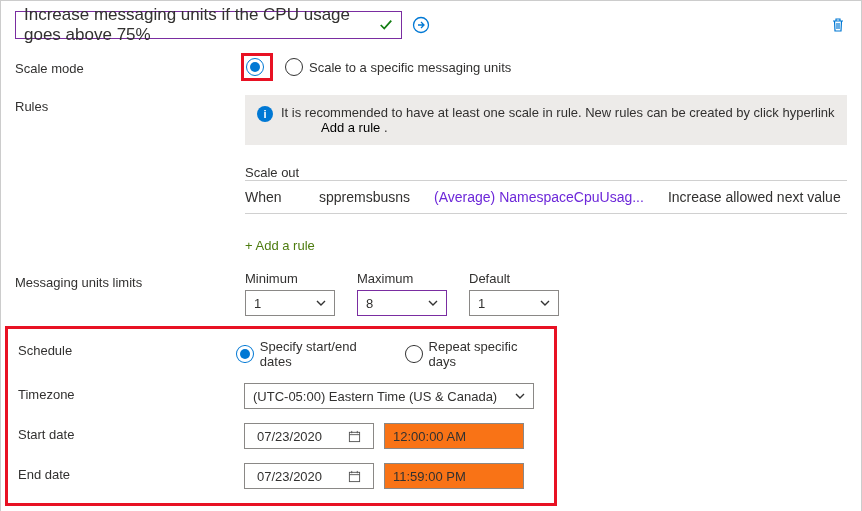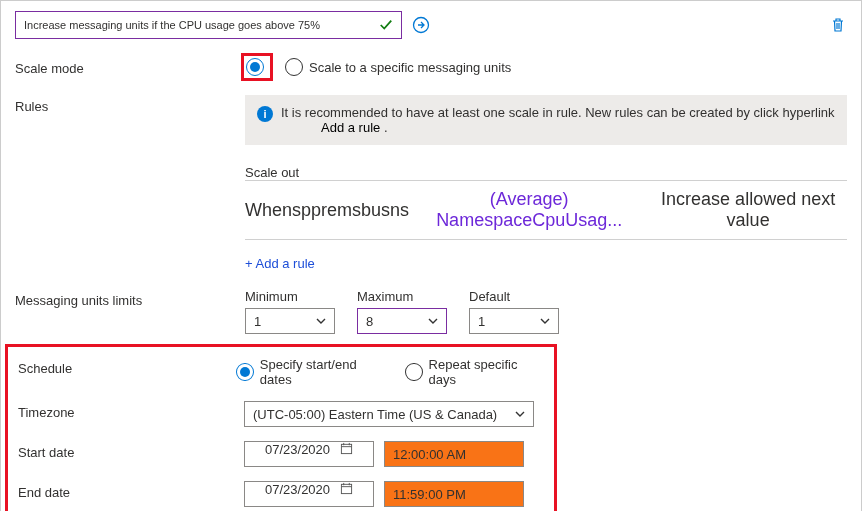--- a/index.html
+++ b/index.html
@@ -21,21 +21,21 @@
     gap: 10px;
   }
   .title-input {
     flex: 1;
     display: flex;
     align-items: center;
     justify-content: center;
     border: 1px solid #7a2da1;
     height: 28px;
     padding: 0 8px;
-    font-size: 11px;
+    font-size: 17px;
   }
   .title-input span.text { flex:1; }
   .check-icon {
     color: #107c10;
     font-weight: bold;
   }
   .arrow-icon {
     width: 18px; height: 18px;
     display:flex; align-items:center; justify-content:center;
     color:#0078d4;
@@ -113,29 +113,29 @@
     font-size: 13px;
     color:#323130;
   }
   .rules-hr {
     border:none;
     border-top:1px solid #d0d0d0;
     margin:0 0 8px 0;
   }
   .rule-row {
     display:flex;
-    align-items:center;
-    font-size:18px;
-    text-align:center;
+    gap: 24px;
+    align-items:center;
+    font-size:14px;
   }
   .rule-row .when { width:50px; }
   .rule-row .metric { color:#6d28d9; cursor:pointer; }
   .add-rule {
-    color:#1d4ed8;
-    margin-top:8px;
+    color:#4d7c0f;
+    margin-top:16px;
     display:inline-block;
     cursor:pointer;
   }
   .limits-group {
     display:flex;
     gap: 22px;
   }
   .limit-item { display:flex; flex-direction:column; gap:4px; }
   .limit-label { font-size:13px; }
   .select-box {
@@ -160,22 +160,23 @@
     margin-top: 10px;
   }
   .schedule-block .form-row { margin-top: 14px; }
   .schedule-block .form-row:first-child { margin-top: 4px; }
   .sch-label { width: 226px; padding-top:4px; }
   .date-pair { display:flex; gap:10px; }
   .date-box {
     height:26px;
     border:1px solid #8a8886;
     display:flex;
+    align-items:center;
     justify-content:space-between;
-    padding:0 20px;
+    padding:0 12px;
     width:130px;
     background:#fff;
     cursor:pointer;
   }
   .time-box {
     height:26px;
     border:1px solid #8a8886;
     display:flex;
     align-items:center;
     padding:0 8px;

